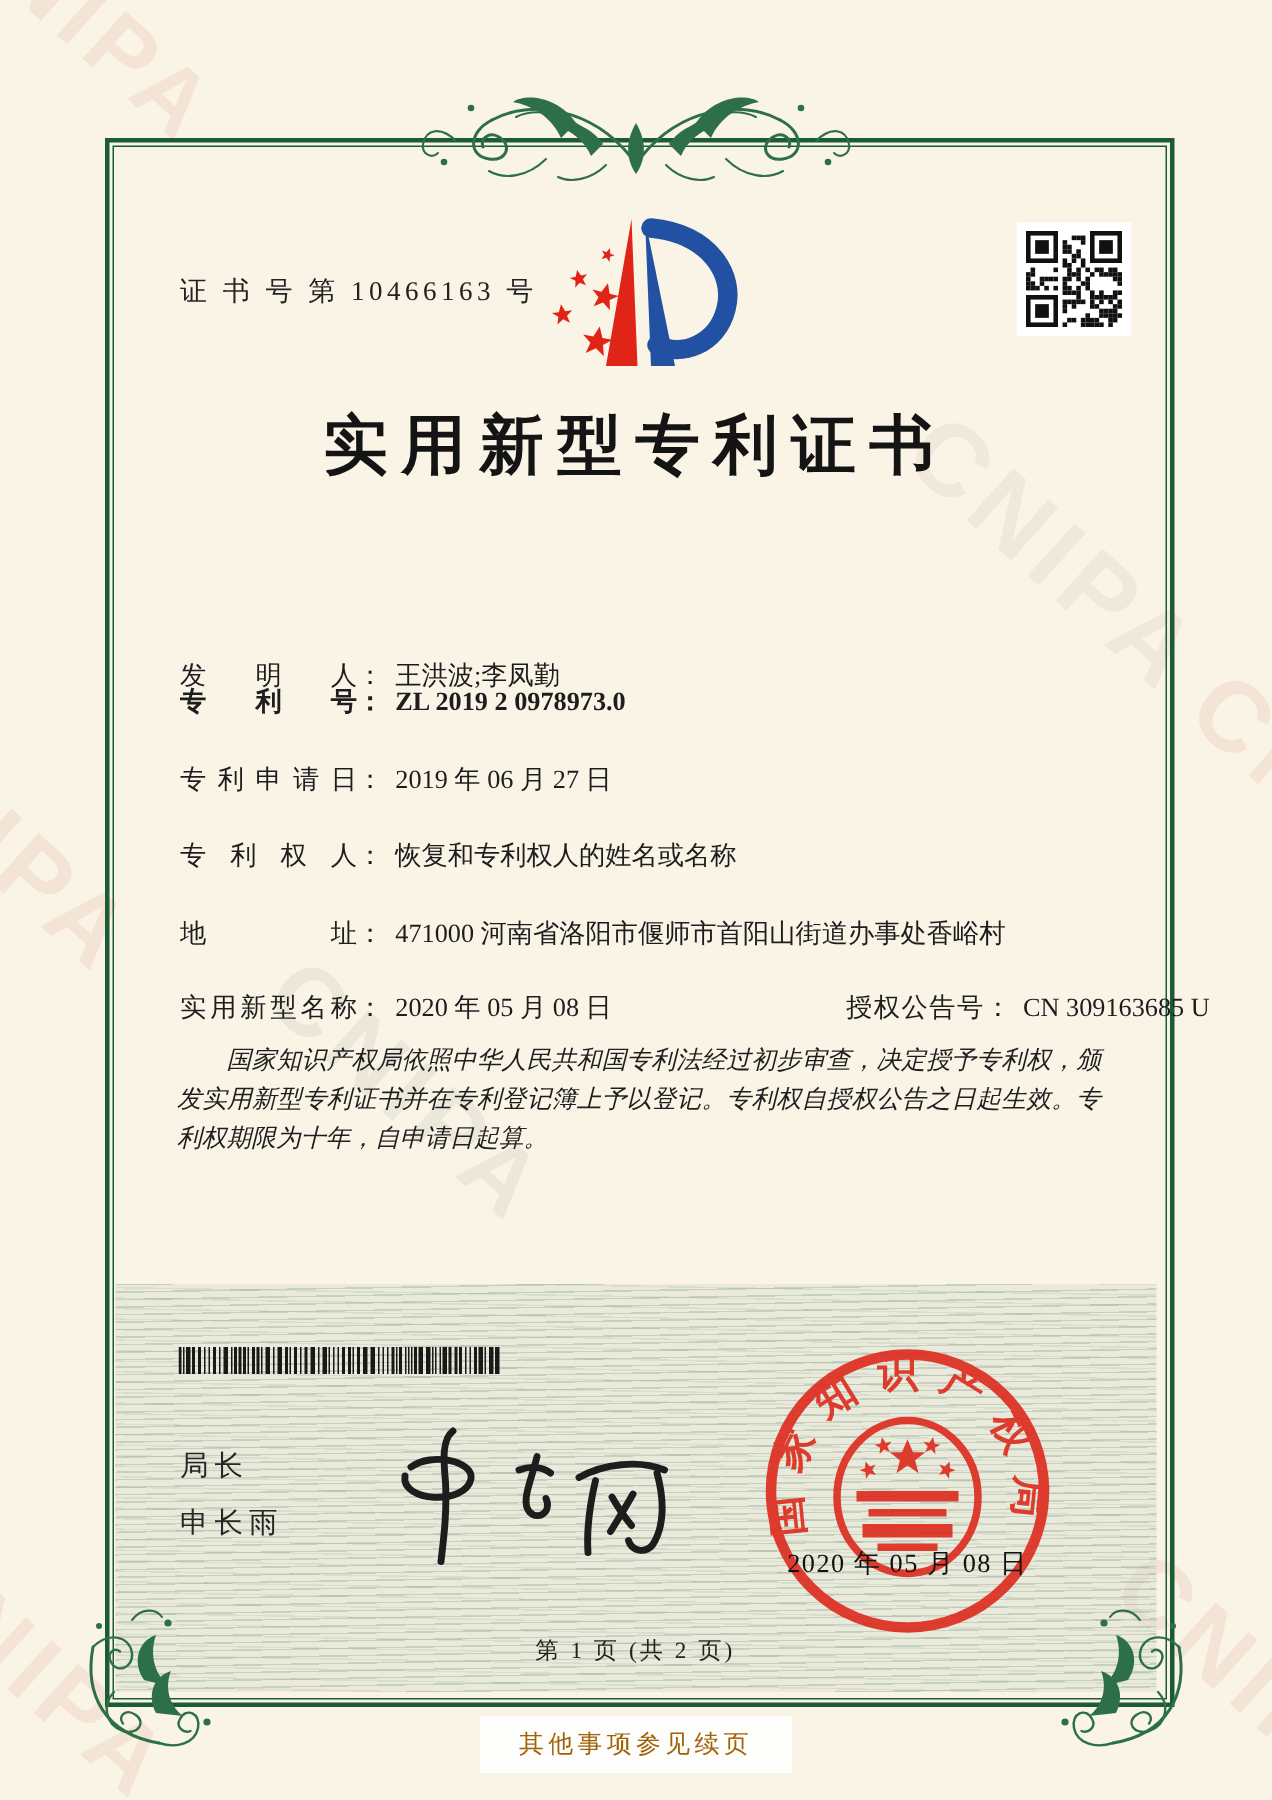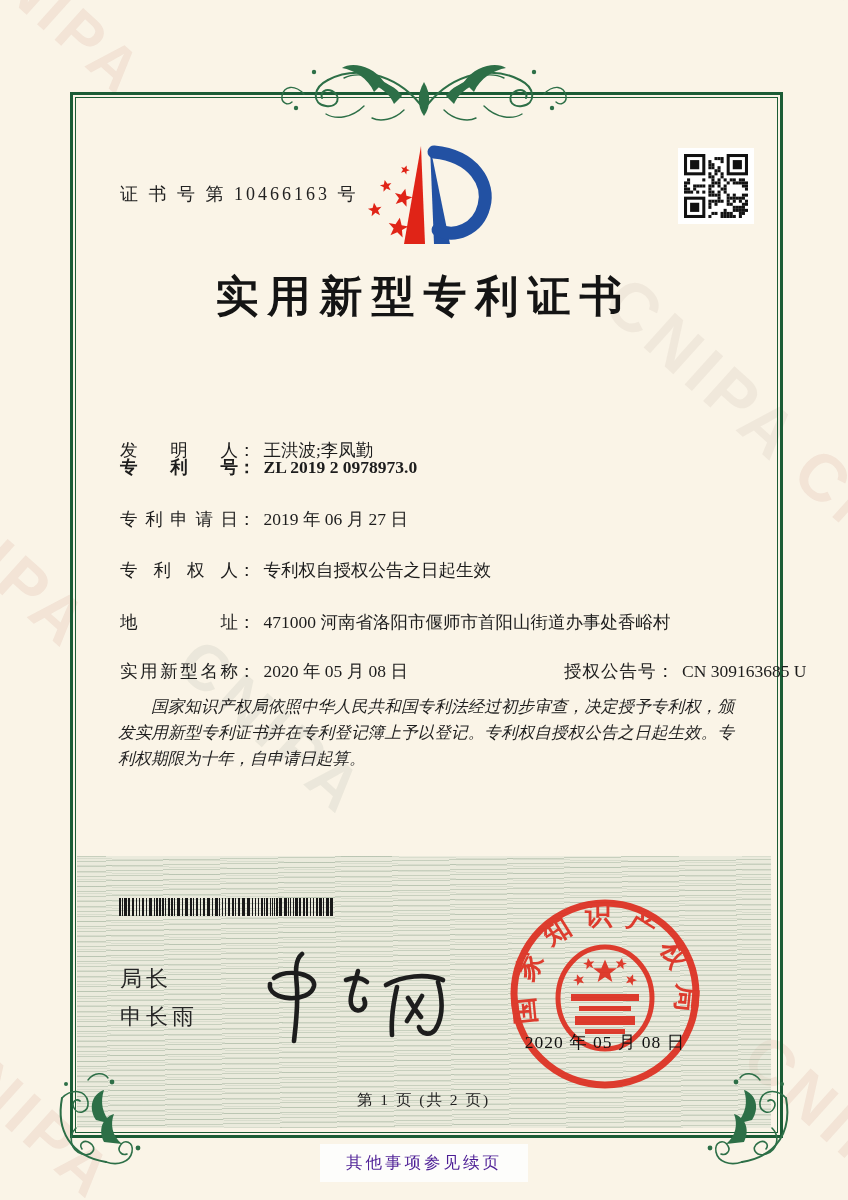--- a/index.html
+++ b/index.html
@@ -37,34 +37,34 @@
   .row .colon{margin-right:8px;}
   .pair2{position:absolute;left:444px;top:0;}
   .pair2 .label2{letter-spacing:1px;}
 
   .body-text{position:absolute;left:118px;top:694px;width:616px;font-size:16.5px;
     line-height:25.8px;color:#1e1e1e;text-align:justify;font-style:italic;}
   .body-text p{margin:0;text-indent:2em;}
 
   .barcode{position:absolute;left:119px;top:898px;line-height:0;}
 
-  .signer{position:absolute;left:120px;font-size:22px;color:#262626;
+  .signer{position:absolute;left:120px;font-size:19px;color:#262626;
     font-family:"Liberation Sans","DejaVu Sans",sans-serif;letter-spacing:4px;}
   .signature{position:absolute;left:250px;top:946px;}
 
   .seal{position:absolute;left:507px;top:896px;width:196px;height:196px;}
   .seal-date{position:absolute;left:505px;top:1030px;width:200px;text-align:center;
     font-size:17.5px;color:#111;letter-spacing:1px;white-space:nowrap;}
 
   .footer-page{position:absolute;left:70px;top:1090px;width:707px;text-align:center;
     font-size:15.5px;color:#222;letter-spacing:2px;}
 
   .cont-note{position:absolute;left:0;top:1144px;width:848px;text-align:center;}
   .cont-note span{display:inline-block;background:#fdfdfb;padding:8px 26px;
-    font-size:16.5px;color:#4c1d95;letter-spacing:3px;}
+    font-size:16.5px;color:#a16207;letter-spacing:3px;}
 
   .ornament{position:absolute;line-height:0;}
 </style>
 </head>
 <body>
 
 <div id="page">
 
   <div class="wm" style="left:-55px;top:-25px;font-size:62px;">CNIPA</div>
   <div class="wm" style="left:745px;top:-55px;font-size:62px;">CNIPA</div>
@@ -285,21 +285,21 @@
   <div class="row" style="top:404px;margin-top:34px;">
     <span class="label">发明人</span><span class="colon">：</span><span>王洪波;李凤勤</span>
   </div>
   <div class="row" style="top:455px;font-weight:bold;">
     <span class="label">专利号</span><span class="colon">：</span><span>ZL 2019 2 0978973.0</span>
   </div>
   <div class="row" style="top:507px;">
     <span class="label">专利申请日</span><span class="colon">：</span><span>2019 年 06 月 27 日</span>
   </div>
   <div class="row" style="top:558px;">
-    <span class="label">专利权人</span><span class="colon">：</span><span>专利权自授权公告之日起生效</span>
+    <span class="label">专利权人</span><span class="colon">：</span><span>恢复和专利权人的姓名或名称</span>
   </div>
   <div class="row" style="top:610px;">
     <span class="label">地址</span><span class="colon">：</span><span>471000 河南省洛阳市偃师市首阳山街道办事处香峪村</span>
   </div>
   <div class="row" style="top:659px;">
     <span class="label">实用新型名称</span><span class="colon">：</span><span>2020 年 05 月 08 日</span>
     <span class="pair2">
       <span class="label2">授权公告号</span><span class="colon">：</span><span>CN 309163685 U</span>
     </span>
   </div>

